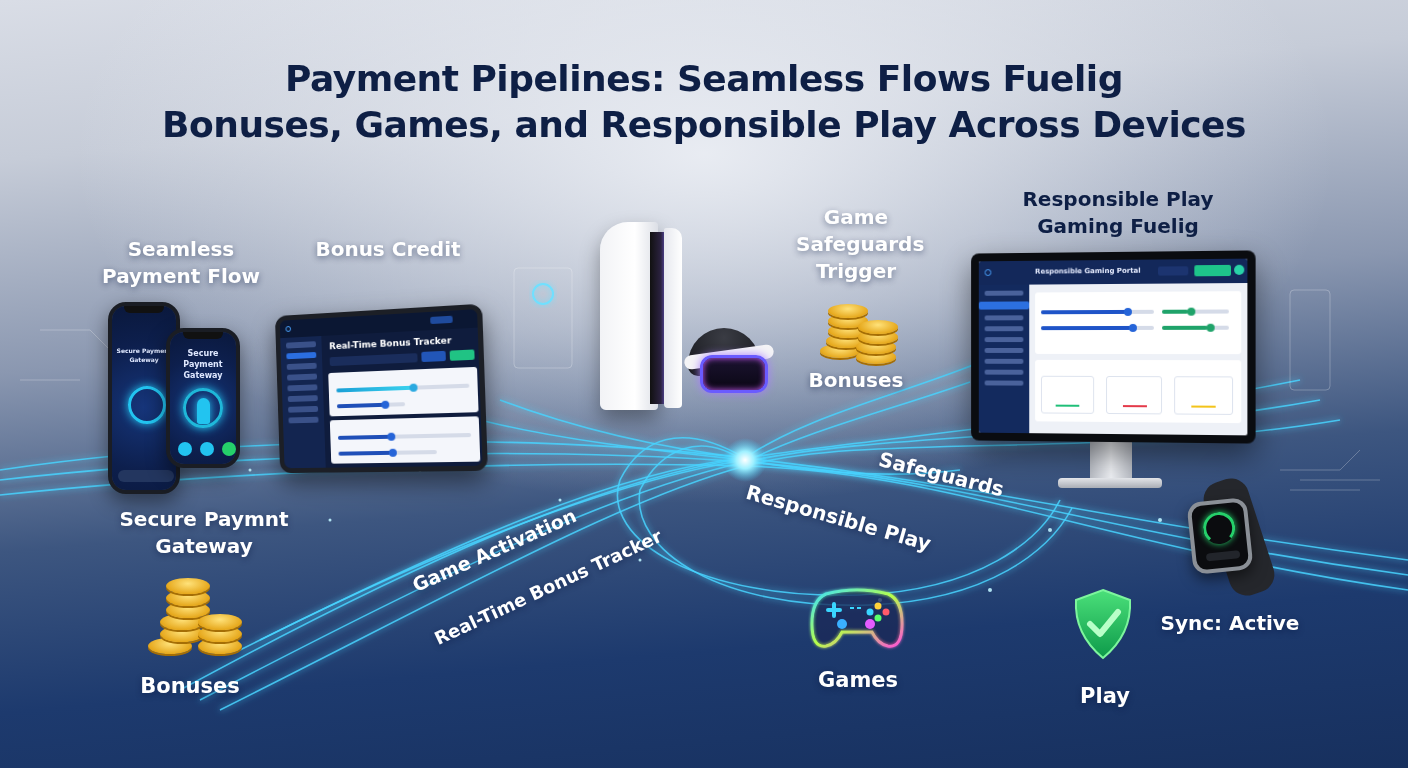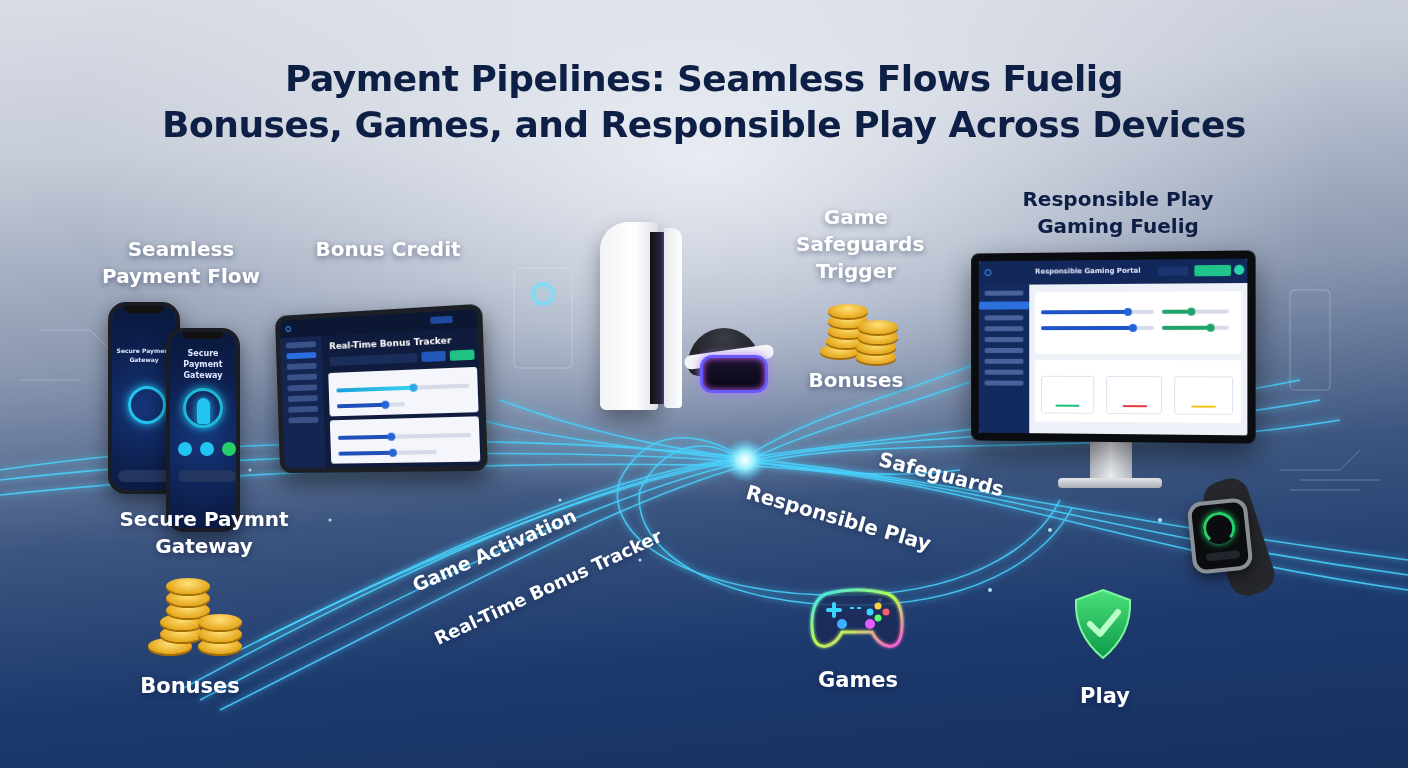--- a/index.html
+++ b/index.html
@@ -154,21 +154,21 @@
     <div class="notch"></div>
     <div class="phone-title" style="top:40px; font-size:6px; line-height:9px;">
       <div>Secure Payment</div>
       <div>Gateway</div>
     </div>
     <div class="ring" style="left:16px; top:80px; width:38px; height:38px;"></div>
     <div class="pill" style="left:6px; top:164px; width:56px;"></div>
   </div>
 </div>
 
-<div class="abs phone" style="left:166px; top:328px; width:74px; height:204px;">
+<div class="abs phone" style="left:166px; top:328px; width:74px; height:140px;">
   <div class="phone-screen">
     <div class="notch"></div>
     <div class="phone-title" style="top:16px;">
       <div>Secure</div>
       <div>Payment</div>
       <div>Gateway</div>
     </div>
     <div class="ring" style="left:13px; top:56px; width:40px; height:40px; border-color:#1fb7d8;"></div>
     <div style="position:absolute; left:27px; top:66px; width:13px; height:26px; border-radius:7px 7px 3px 3px; background:#22c4f0; box-shadow:0 0 8px #22c4f0;"></div>
     <div class="dot-btn" style="left:8px; top:110px; background:#22c4f0;"></div>
@@ -366,13 +366,14 @@
       <stop offset="0%" stop-color="#4be07a"></stop>
         <stop offset="100%" stop-color="#0d9a4a"></stop>
     </linearGradient>
   </defs>
   <path d="M31 2 L 58 12 Q 60 46 31 70 Q 2 46 4 12 Z" fill="url(#sh)" stroke="#7df59d" stroke-width="2"></path>
   <path d="M18 36 L 28 46 L 46 24" fill="none" stroke="#b8ffc8" stroke-width="6" stroke-linecap="round" stroke-linejoin="round"></path>
 </svg>
 <div class="abs lbl" style="left:1060px; top:684px; width:90px; font-size:21px;">Play</div>
 
 <div class="abs lbl" style="left:1146px; top:610px; width:168px; font-size:20px; line-height:27px;">
+  <div>Sync: Active</div>
 </div>
 
 </body></html>

